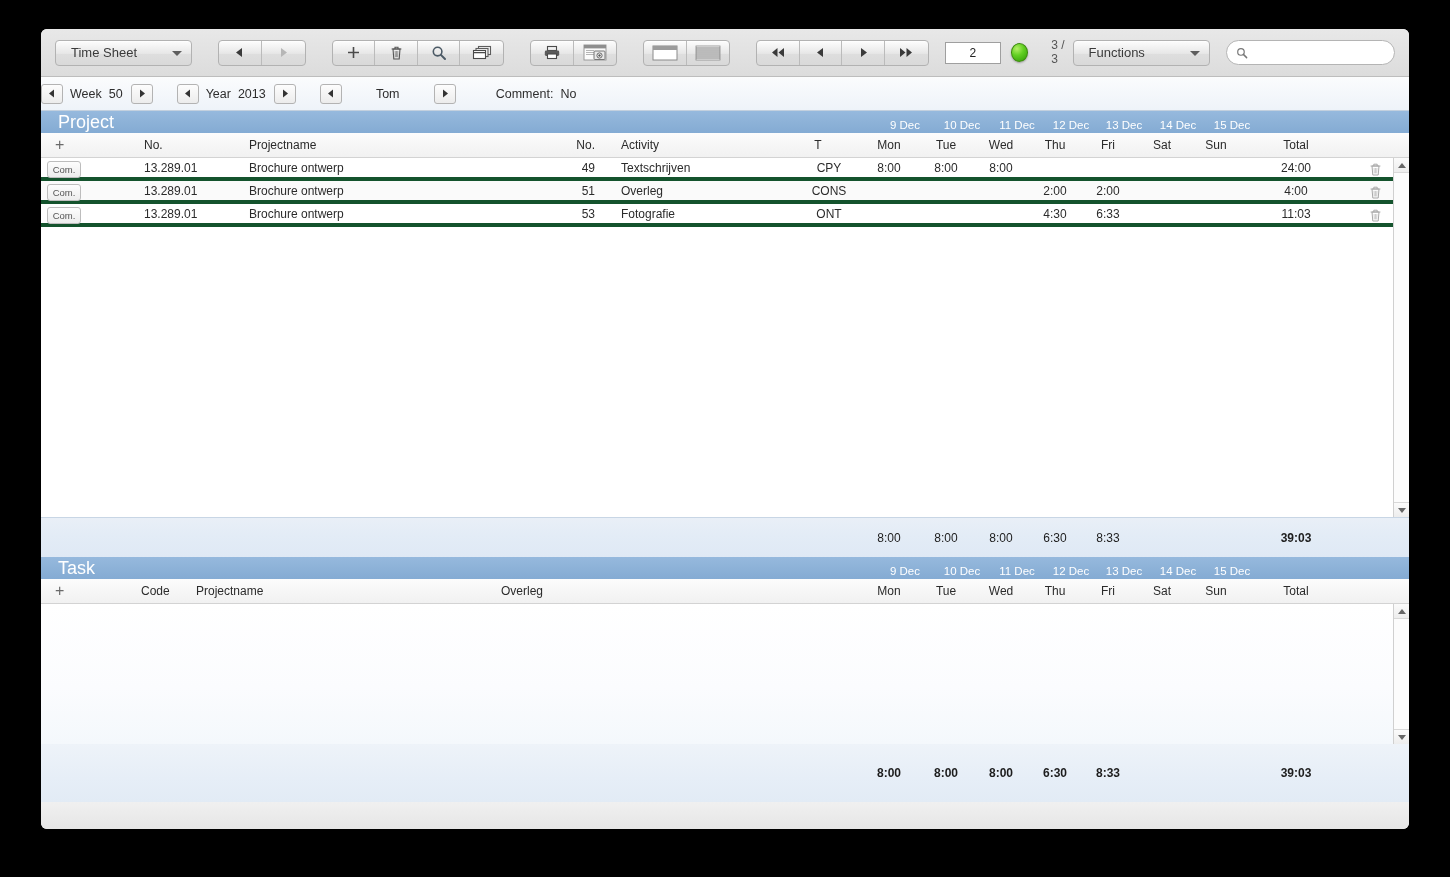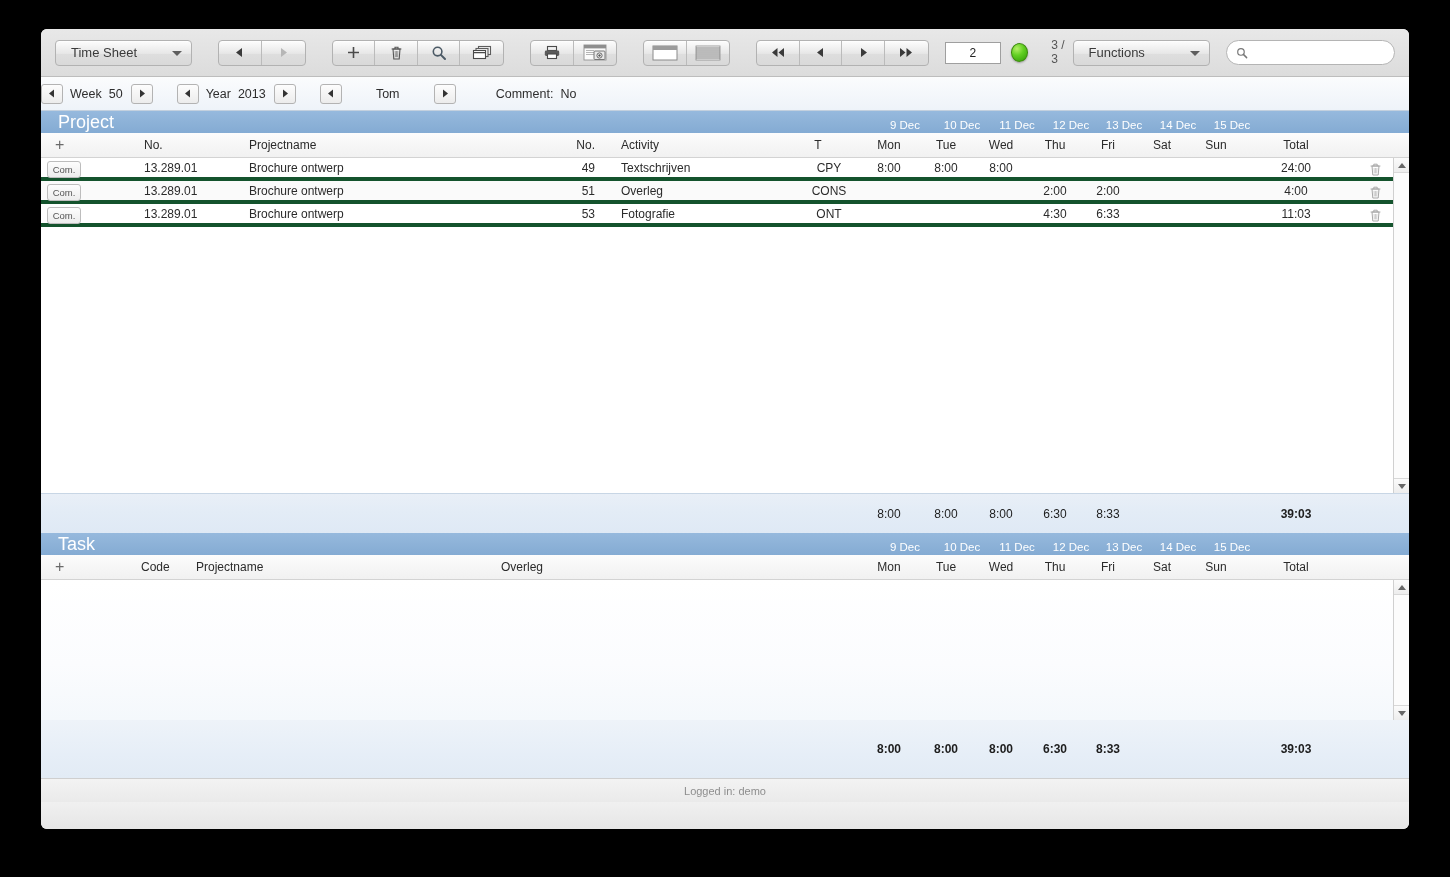--- a/index.html
+++ b/index.html
@@ -702,19 +702,16 @@
             <span class="cell c bold" style="left:877px;width:56px;text-align:center;font-weight:bold">8:00</span>
             <span class="cell c bold" style="left:932px;width:56px;text-align:center;font-weight:bold">8:00</span>
             <span class="cell c bold" style="left:986px;width:56px;text-align:center;font-weight:bold">6:30</span>
             <span class="cell c bold" style="left:1039px;width:56px;text-align:center;font-weight:bold">8:33</span>
           </div>
         <span class="cell c bold" style="left:1215px;width:80px">39:03</span>
       </div>
 
     </div>
 
-    <div id="statusbar">
-      <span>Logged in:  demo</span>
-    </div>
     <div id="bottompad"></div>
 
   </div>
 </div>
 
 </body></html>

